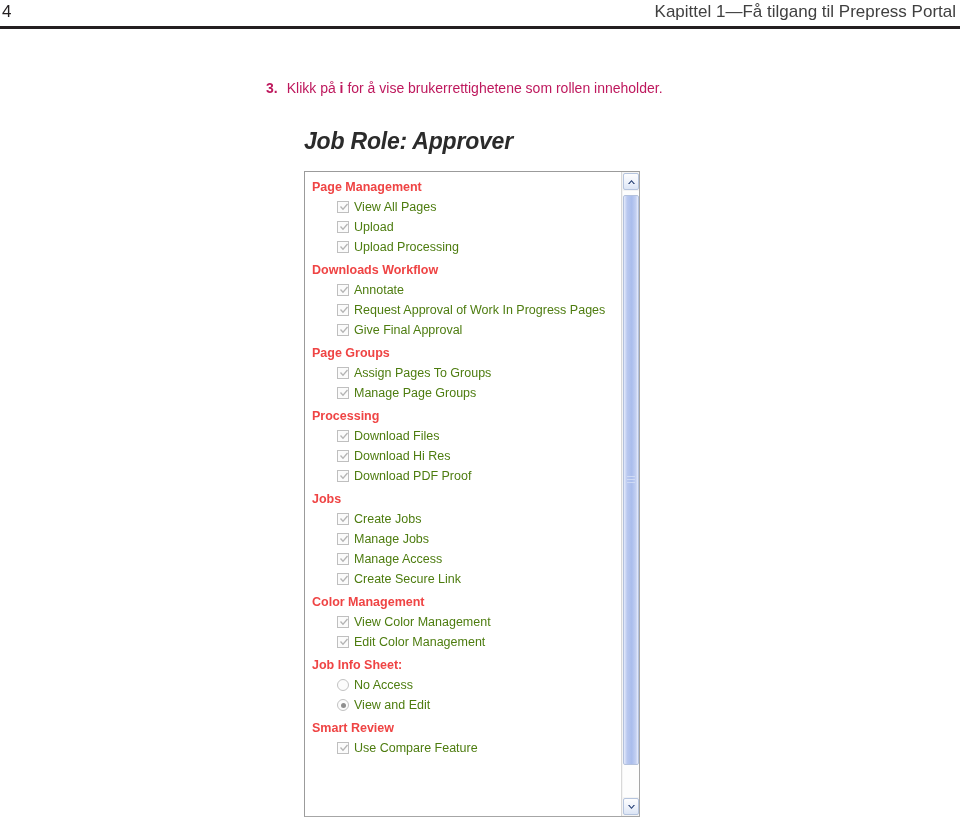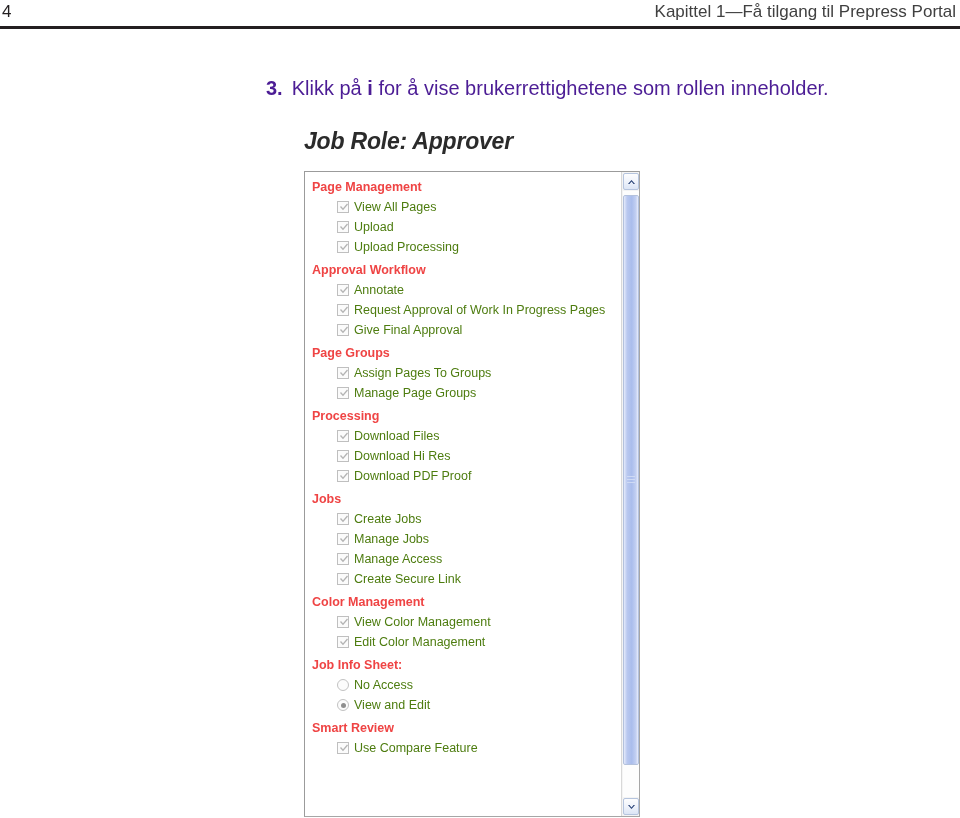--- a/index.html
+++ b/index.html
@@ -51,23 +51,23 @@
     height: 3px;
     background: #231f20;
   }
 
   
   #step-block {
     position: absolute;
     left: 266px;
     top: 76px;
     width: 660px;
-    font-size: 20px;
+    font-size: 14px;
     line-height: 24px;
-    color: #4c1d95;
+    color: #be185d;
     white-space: nowrap;
   }
   #step-number {
     font-weight: bold;
     margin-right: 9px;
   }
   .emph {
     font-weight: bold;
   }
 
@@ -285,21 +285,21 @@
           <div class="option-row">
             <span class="cb">
               <svg viewBox="0 0 10 10">
                 <path d="M1 5 L2 4 L4 6.2 L8 1.6 L9 2.6 L4 8.2 Z" fill="#b4b4b4"></path>
               </svg>
             </span>
             <span class="option-label">Upload Processing</span>
           </div>
         </div>
         <div class="group">
-          <div class="group-header">Approval Workflow</div>
+          <div class="group-header">Downloads Workflow</div>
           <div class="option-row">
             <span class="cb">
               <svg viewBox="0 0 10 10">
                 <path d="M1 5 L2 4 L4 6.2 L8 1.6 L9 2.6 L4 8.2 Z" fill="#b4b4b4"></path>
               </svg>
             </span>
             <span class="option-label">Annotate</span>
           </div>
           <div class="option-row">
             <span class="cb">

